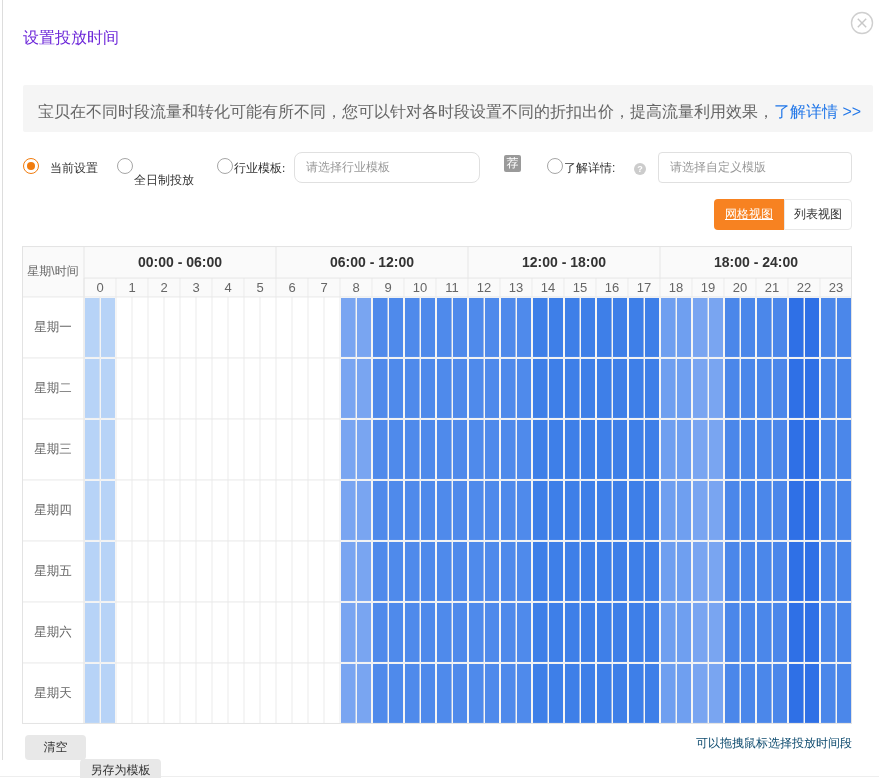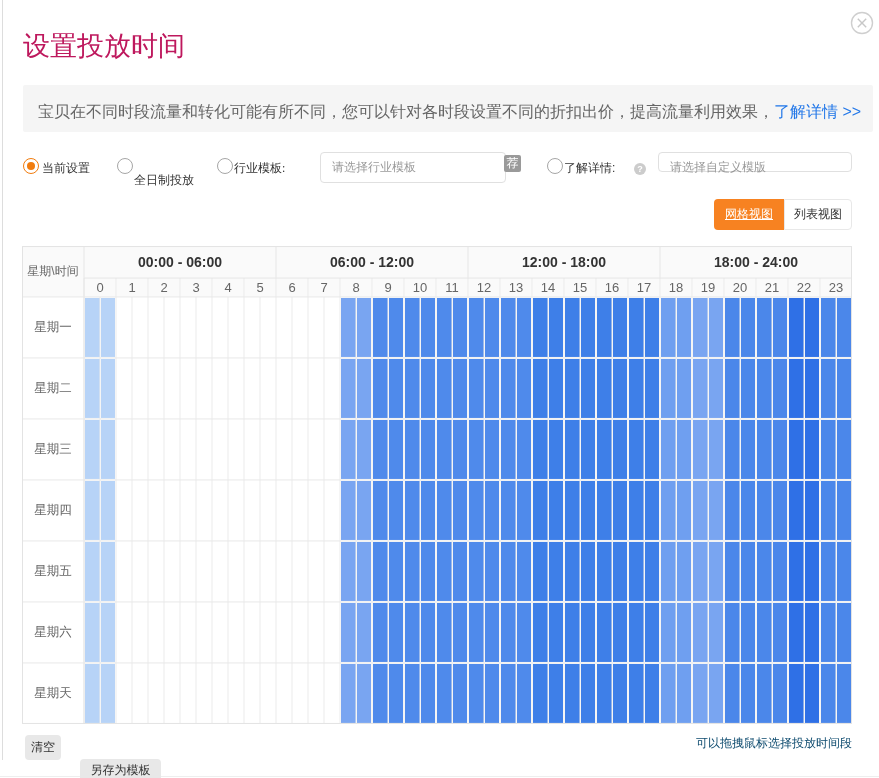--- a/index.html
+++ b/index.html
@@ -18,37 +18,37 @@
 
   <div class="abs" style="left:2px;top:0;width:1px;height:760px;background:#ddd;"></div>
   <div class="abs" style="left:0;top:776px;width:879px;height:1px;background:#eee;"></div>
 
   <svg class="abs" style="left:848px;top:9px" width="28" height="28" viewBox="0 0 28 28">
     <circle cx="14" cy="14" r="10.5" fill="none" stroke="#cfcfcf" stroke-width="1.4"></circle>
     <line x1="9.8" y1="9.8" x2="18.2" y2="18.2" stroke="#c8c8c8" stroke-width="1.4"></line>
     <line x1="18.2" y1="9.8" x2="9.8" y2="18.2" stroke="#c8c8c8" stroke-width="1.4"></line>
   </svg>
 
-  <div class="abs" style="left:23px;top:28px;font-size:27px;color:#be185d;">设置投放时间</div>
+  <div class="abs" style="left:23px;top:28px;font-size:16px;color:#6d28d9;">设置投放时间</div>
 
   <div class="abs" style="left:23px;top:85px;width:850px;height:47px;background:#f5f5f5;border-radius:2px;"></div>
   <div class="abs" style="left:38px;top:102px;font-size:16px;color:#666;">宝贝在不同时段流量和转化可能有所不同，您可以针对各时段设置不同的折扣出价，提高流量利用效果，<span style="color:#2277e8;">了解详情 &gt;&gt;</span></div>
 
   <div class="abs radio sel" style="left:23px;top:158px;"></div>
-  <div class="abs lbl" style="left:42px;top:161px;">当前设置</div>
+  <div class="abs lbl" style="left:50px;top:161px;">当前设置</div>
   <div class="abs radio" style="left:117px;top:158px;"></div>
   <div class="abs lbl" style="left:134px;top:161px;margin-top:12px;">全日制投放</div>
   <div class="abs radio" style="left:217px;top:158px;"></div>
   <div class="abs lbl" style="left:234px;top:161px;font-family:Liberation Serif, serif;">行业模板:</div>
-  <div class="abs inp" style="left:320px;top:152px;width:186px;height:31px;">请选择行业模板</div>
+  <div class="abs inp" style="left:294px;top:152px;width:186px;height:31px;border-radius:8px;">请选择行业模板</div>
   <div class="abs" style="left:504px;top:155px;width:17px;height:17px;background:#9a9a9a;border-radius:2px;color:#fff;font-size:12px;text-align:center;line-height:17px;">荐</div>
   <div class="abs radio" style="left:547px;top:158px;"></div>
   <div class="abs lbl" style="left:564px;top:161px;">了解详情:</div>
   <div class="abs" style="left:634px;top:163px;width:12px;height:12px;background:#ccc;border-radius:50%;color:#fff;font-size:9px;font-weight:bold;text-align:center;line-height:12px;">?</div>
-  <div class="abs inp" style="left:658px;top:152px;width:194px;height:20px;">请选择自定义模版</div>
+  <div class="abs inp" style="left:658px;top:152px;width:194px;height:31px;">请选择自定义模版</div>
 
   <div class="abs" style="left:714px;top:199px;width:70px;height:31px;background:#f78221;border-radius:4px 0 0 4px;color:#fff;font-size:12px;text-align:center;line-height:31px;text-decoration:underline;">网格视图</div>
   <div class="abs" style="left:784px;top:199px;width:68px;height:31px;box-sizing:border-box;border:1px solid #e8e8e8;border-radius:0 4px 4px 0;background:#fff;color:#333;font-size:12px;text-align:center;line-height:29px;">列表视图</div>
 
   <svg class="abs" style="left:22px;top:246px" width="830" height="478" viewBox="0 0 830 477.90">
 <rect x="0" y="0" width="830" height="50.90" fill="#fafafa"></rect>
 <rect x="63" y="51.90" width="15" height="59.00" fill="#b7d3f7"></rect>
 <rect x="79" y="51.90" width="14" height="59.00" fill="#b7d3f7"></rect>
 <rect x="319" y="51.90" width="15" height="59.00" fill="#79a5f1"></rect>
 <rect x="335" y="51.90" width="14" height="59.00" fill="#79a5f1"></rect>
@@ -380,15 +380,15 @@
 <text x="814.0" y="46.45" text-anchor="middle" font-size="13" fill="#666">23</text>
 <text x="31.0" y="85.40" text-anchor="middle" font-size="12.5" fill="#666">星期一</text>
 <text x="31.0" y="146.40" text-anchor="middle" font-size="12.5" fill="#666">星期二</text>
 <text x="31.0" y="207.40" text-anchor="middle" font-size="12.5" fill="#666">星期三</text>
 <text x="31.0" y="268.40" text-anchor="middle" font-size="12.5" fill="#666">星期四</text>
 <text x="31.0" y="329.40" text-anchor="middle" font-size="12.5" fill="#666">星期五</text>
 <text x="31.0" y="390.40" text-anchor="middle" font-size="12.5" fill="#666">星期六</text>
 <text x="31.0" y="451.40" text-anchor="middle" font-size="12.5" fill="#666">星期天</text>
 </svg>
 
-  <div class="abs" style="left:25px;top:735px;width:36px;height:25px;background:#e8e8e8;border-radius:4px;font-size:12px;color:#333;text-align:center;line-height:25px;">清空</div>
+  <div class="abs" style="left:25px;top:735px;width:61px;height:25px;background:#e8e8e8;border-radius:4px;font-size:12px;color:#333;text-align:center;line-height:25px;">清空</div>
   <div class="abs" style="left:80px;top:759px;width:81px;height:25px;background:#e8e8e8;border-radius:4px;font-size:12px;color:#333;text-align:center;line-height:25px;font-family:Liberation Mono, monospace;">另存为模板</div>
   <div class="abs" style="left:652px;top:735px;width:200px;font-size:12px;color:#0c4a6e;text-align:right;">可以拖拽鼠标选择投放时间段</div>
 
 </body></html>

